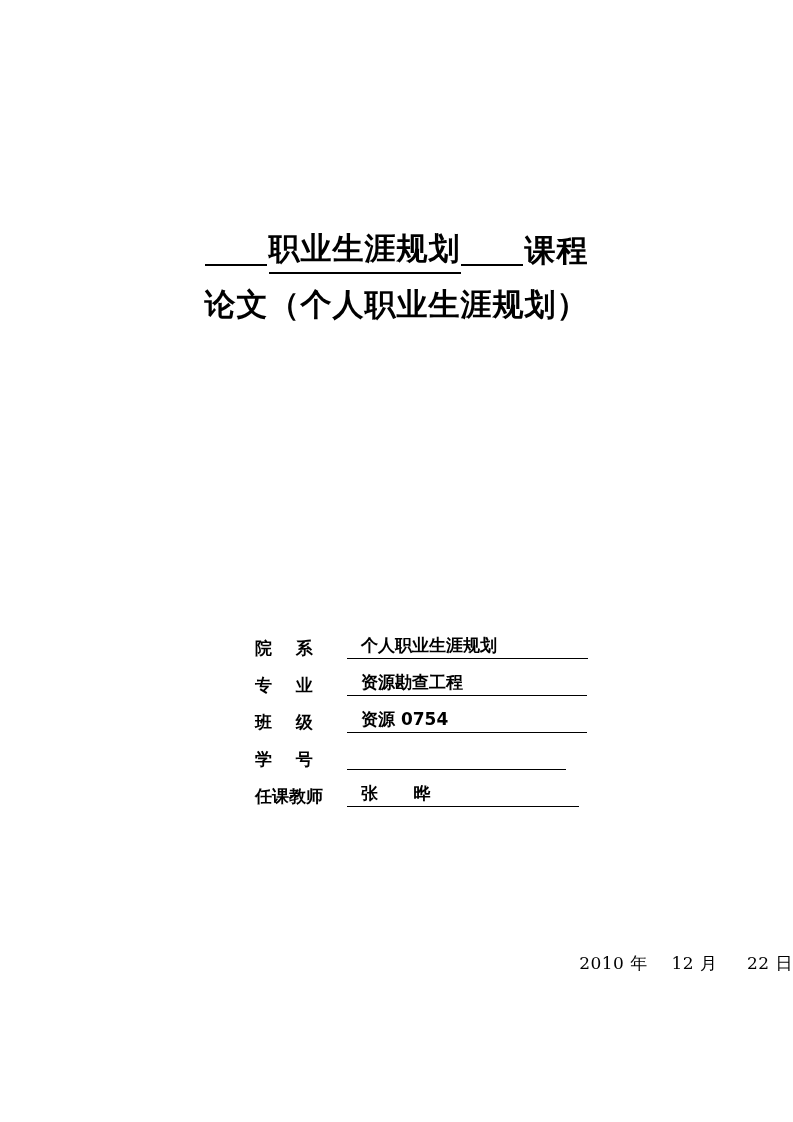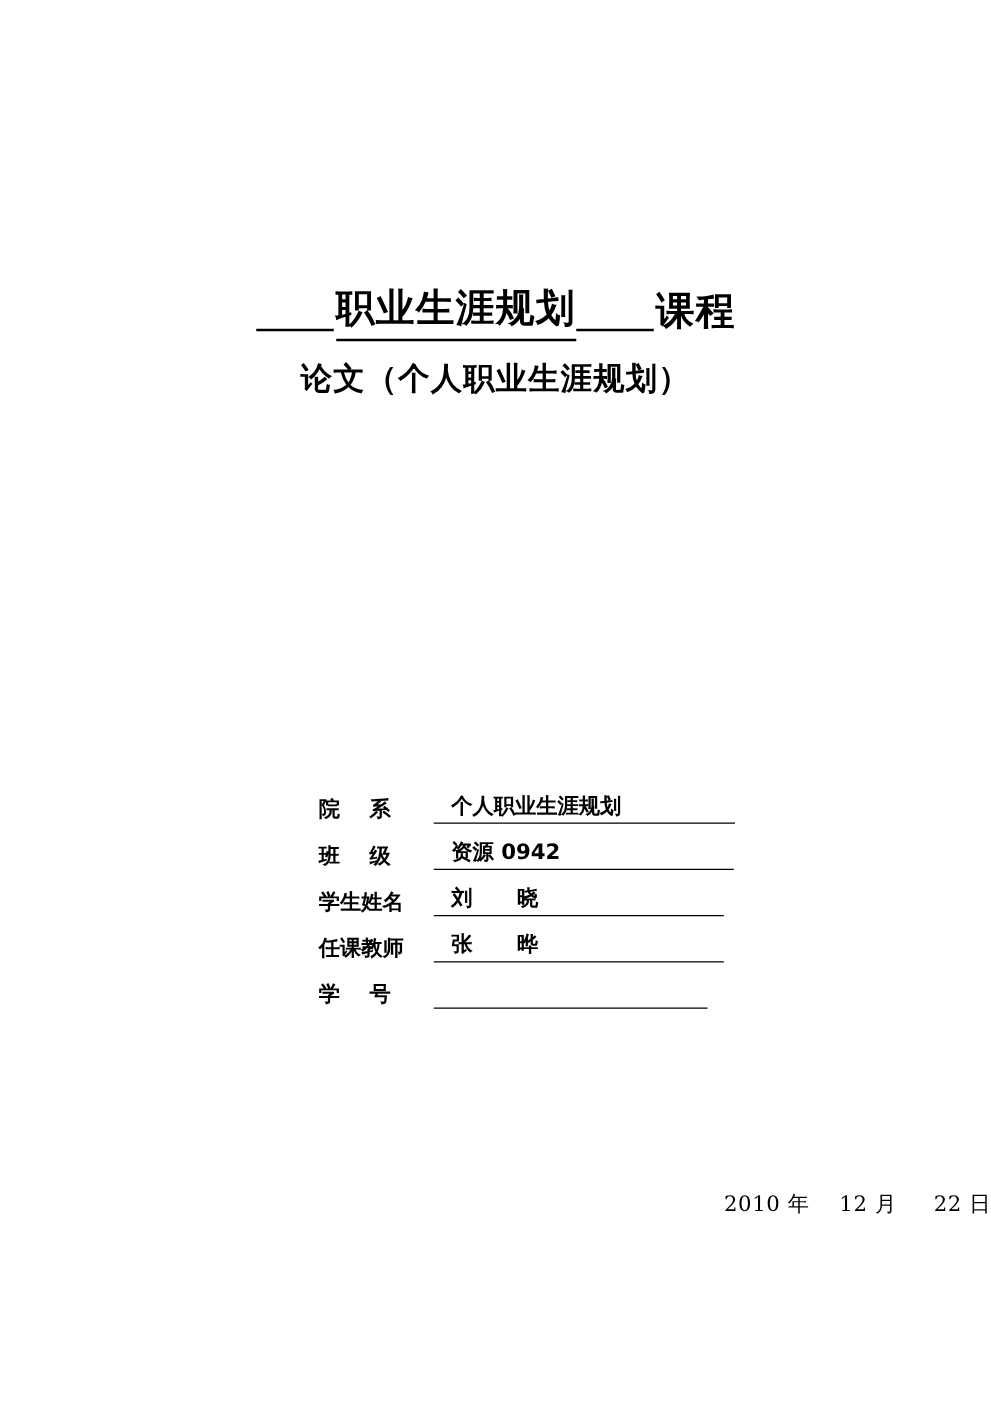--- a/index.html
+++ b/index.html
@@ -58,21 +58,21 @@
     border-bottom: 2px solid #000;
     vertical-align: middle;
     height: 30px;
   }
   .title-line-1 .kecheng {
     display: inline-block;
     vertical-align: middle;
     margin-left: 2px;
   }
   .title-line-2 {
-    font-size: 25px;
+    font-size: 31px;
     font-weight: bold;
     line-height: 48px;
     letter-spacing: 1px;
     margin-top: 6px;
     white-space: nowrap;
   }
 
   
   .info-block {
     position: absolute;
@@ -139,38 +139,38 @@
     <div class="title-line-2">论文（个人职业生涯规划）</div>
   </div>
 
   <div class="info-block">
 
     <div class="info-row">
       <div class="info-label">院    系</div>
       <div class="info-value">个人职业生涯规划</div>
     </div>
 
+    <div class="info-row short">
+      <div class="info-label">专    业</div>
+      <div class="info-value">资源勘查工程</div>
+    </div>
 
     <div class="info-row short">
       <div class="info-label">班    级</div>
-      <div class="info-value">资源 0942</div>
+      <div class="info-value">资源 0754</div>
     </div>
 
-    <div class="info-row shorter">
-      <div class="info-label">学生姓名</div>
-      <div class="info-value">刘      晓</div>
+
+    <div class="info-row shortest">
+      <div class="info-label">学    号</div>
+      <div class="info-value"></div>
     </div>
 
     <div class="info-row shorter">
       <div class="info-label">任课教师</div>
       <div class="info-value">张      晔</div>
-    </div>
-
-    <div class="info-row shortest">
-      <div class="info-label">学    号</div>
-      <div class="info-value"></div>
     </div>
 
   </div>
 
   <div class="date-line">2010 年    12 月     22 日</div>
 
 </div>
 
 </body></html>

